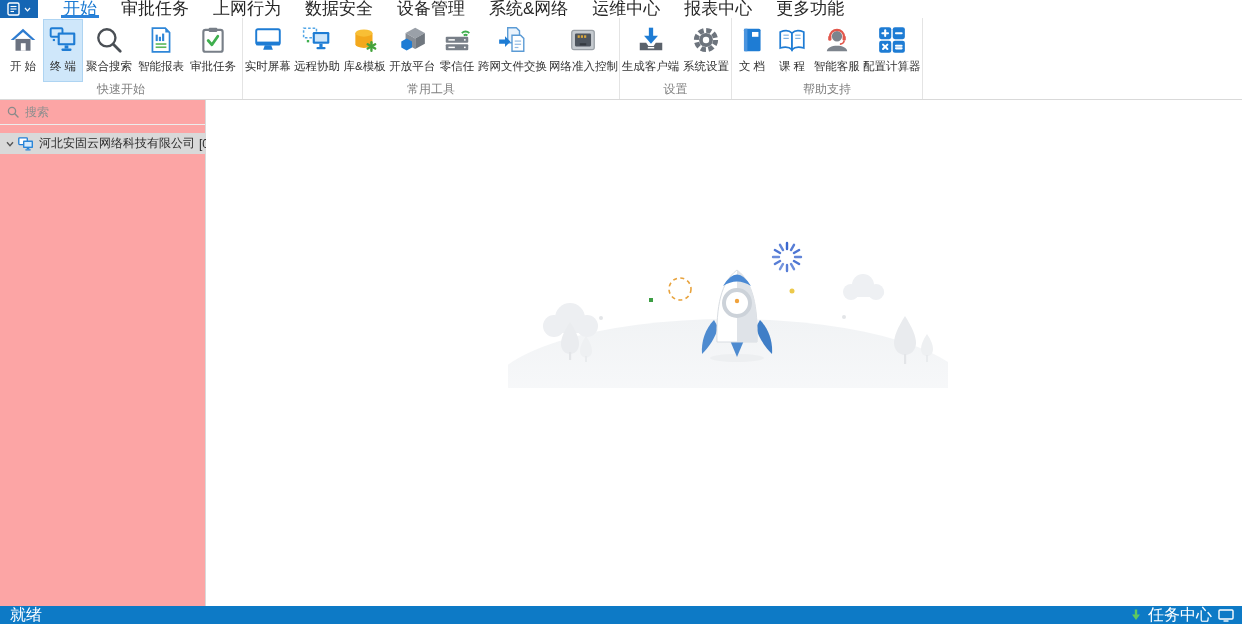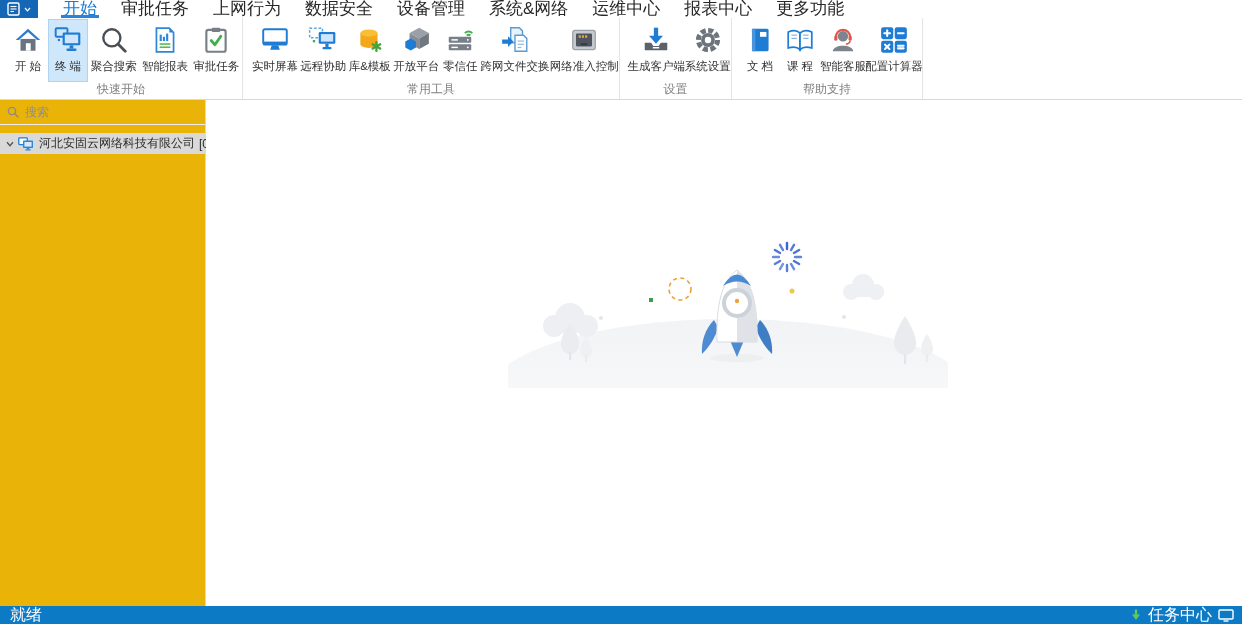--- a/index.html
+++ b/index.html
@@ -16,33 +16,33 @@
   .tab.active { color:#1b7ad2; }
   .tab.active::after { content:""; position:absolute; left:10px; right:10px;
                        bottom:0; height:3px; background:#2b82d9; }
 
   
   .ribbon { height:82px; display:flex; background:#fff;
             border-bottom:1px solid #d9d9d9; }
   .rgroup { display:flex; flex-direction:column; border-right:1px solid #e4e4e4; }
   .g0{width:243px} .g1{width:377px} .g2{width:112px} .g3{width:191px}
   .rgroup-buttons { flex:1; display:flex; justify-content:center;
-                    align-items:stretch; padding-top:1px; overflow:hidden;padding-left:8px; }
+                    align-items:stretch; padding-top:1px; overflow:hidden; }
   .rgroup-label { text-align:center; font-size:12px; color:#7f7f7f;
                   padding-bottom:3px; line-height:14px; }
   .rbtn { display:flex; flex-direction:column; align-items:center;
           padding:5px 2px 0; min-width:40px; border:1px solid transparent;
           cursor:pointer; }
   .rbtn.selected { background:#cfe7fa; border-color:#aed4f2; }
   .ricon { width:30px; height:30px; flex:0 0 auto; }
   .rbtn-label { font-size:11.5px; color:#333; margin-top:4px; white-space:nowrap; }
 
   
   .bodyrow { display:flex; height:506px; }
-  .sidebar { width:206px; border-right:1px solid #d9d9d9; background:#eab308;
+  .sidebar { width:206px; border-right:1px solid #d9d9d9; background:#fca5a5;
              display:flex; flex-direction:column; }
   .search-row { display:flex; align-items:center; height:25px; padding:0 7px;
                 border-bottom:1px solid #ececec; gap:6px; }
   .search-input { border:none; outline:none; font-size:12px; flex:1; color:#333;
                   font-family:inherit; background:transparent; }
   .search-input::placeholder { color:#8f8f8f; }
   .tree { padding-top:8px; font-size:12px; color:#2b2b2b; }
   .tree-row { display:flex; align-items:center; height:21px; cursor:pointer;
               white-space:nowrap; }
   .tree-row.selected { background:#d9d9d9; }

